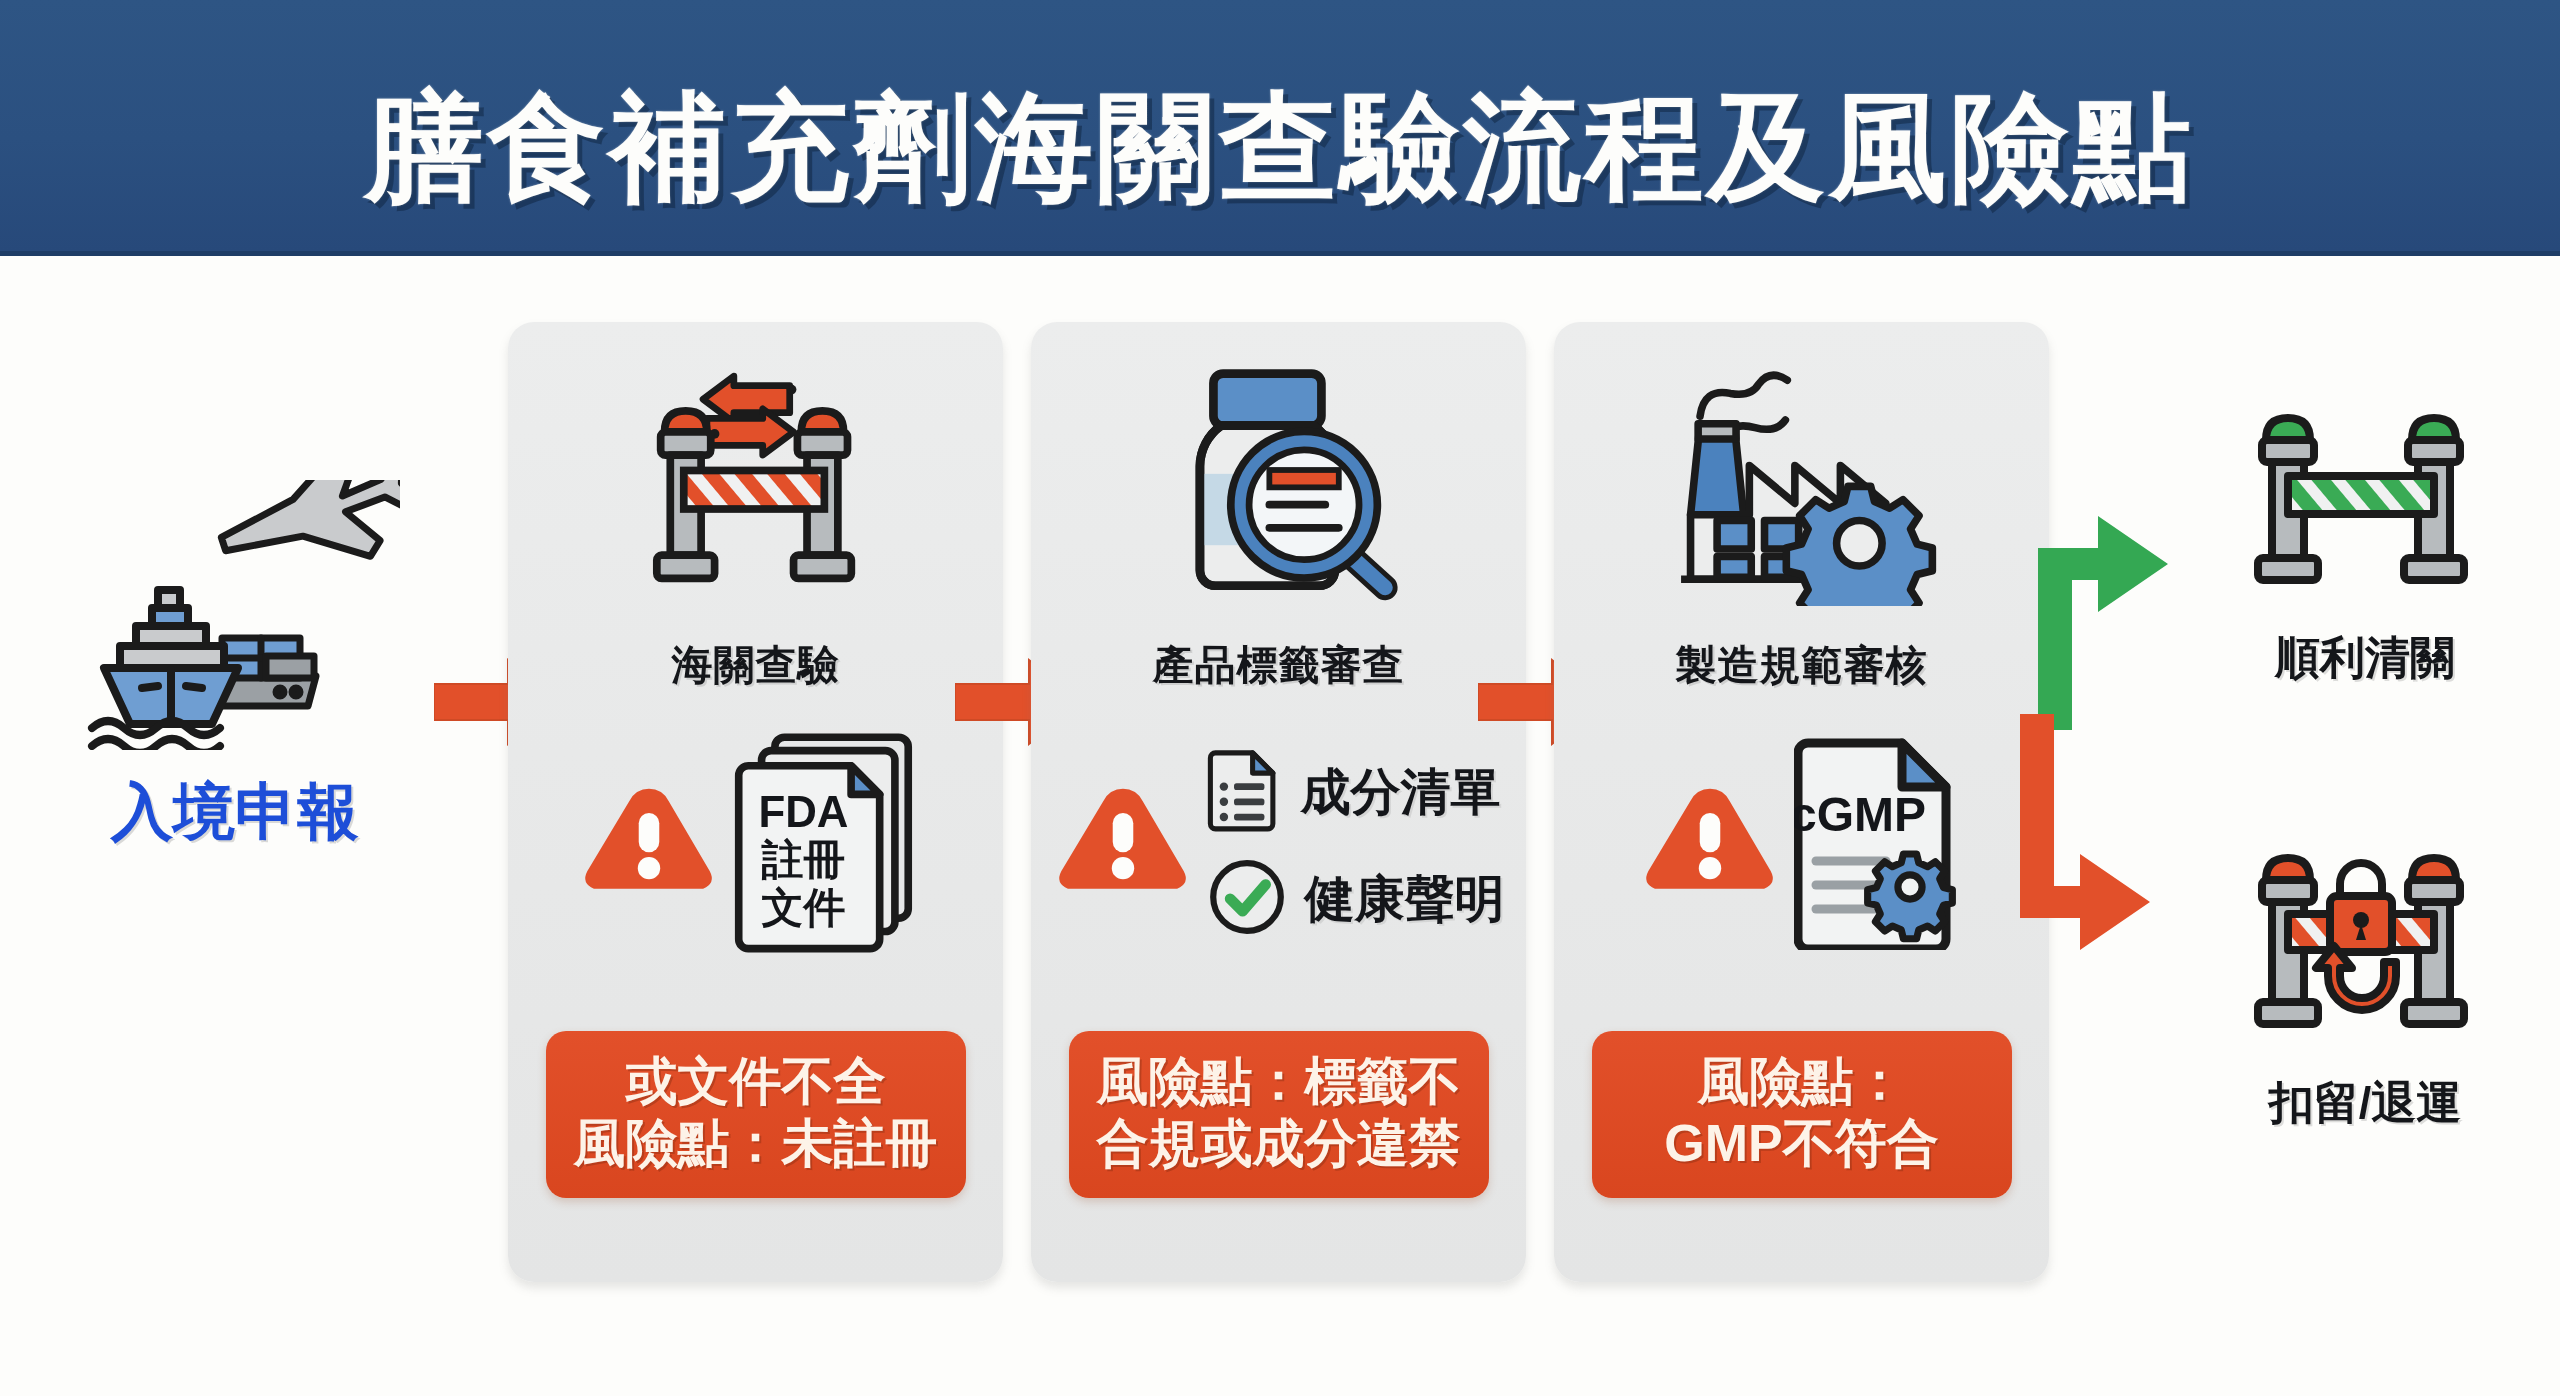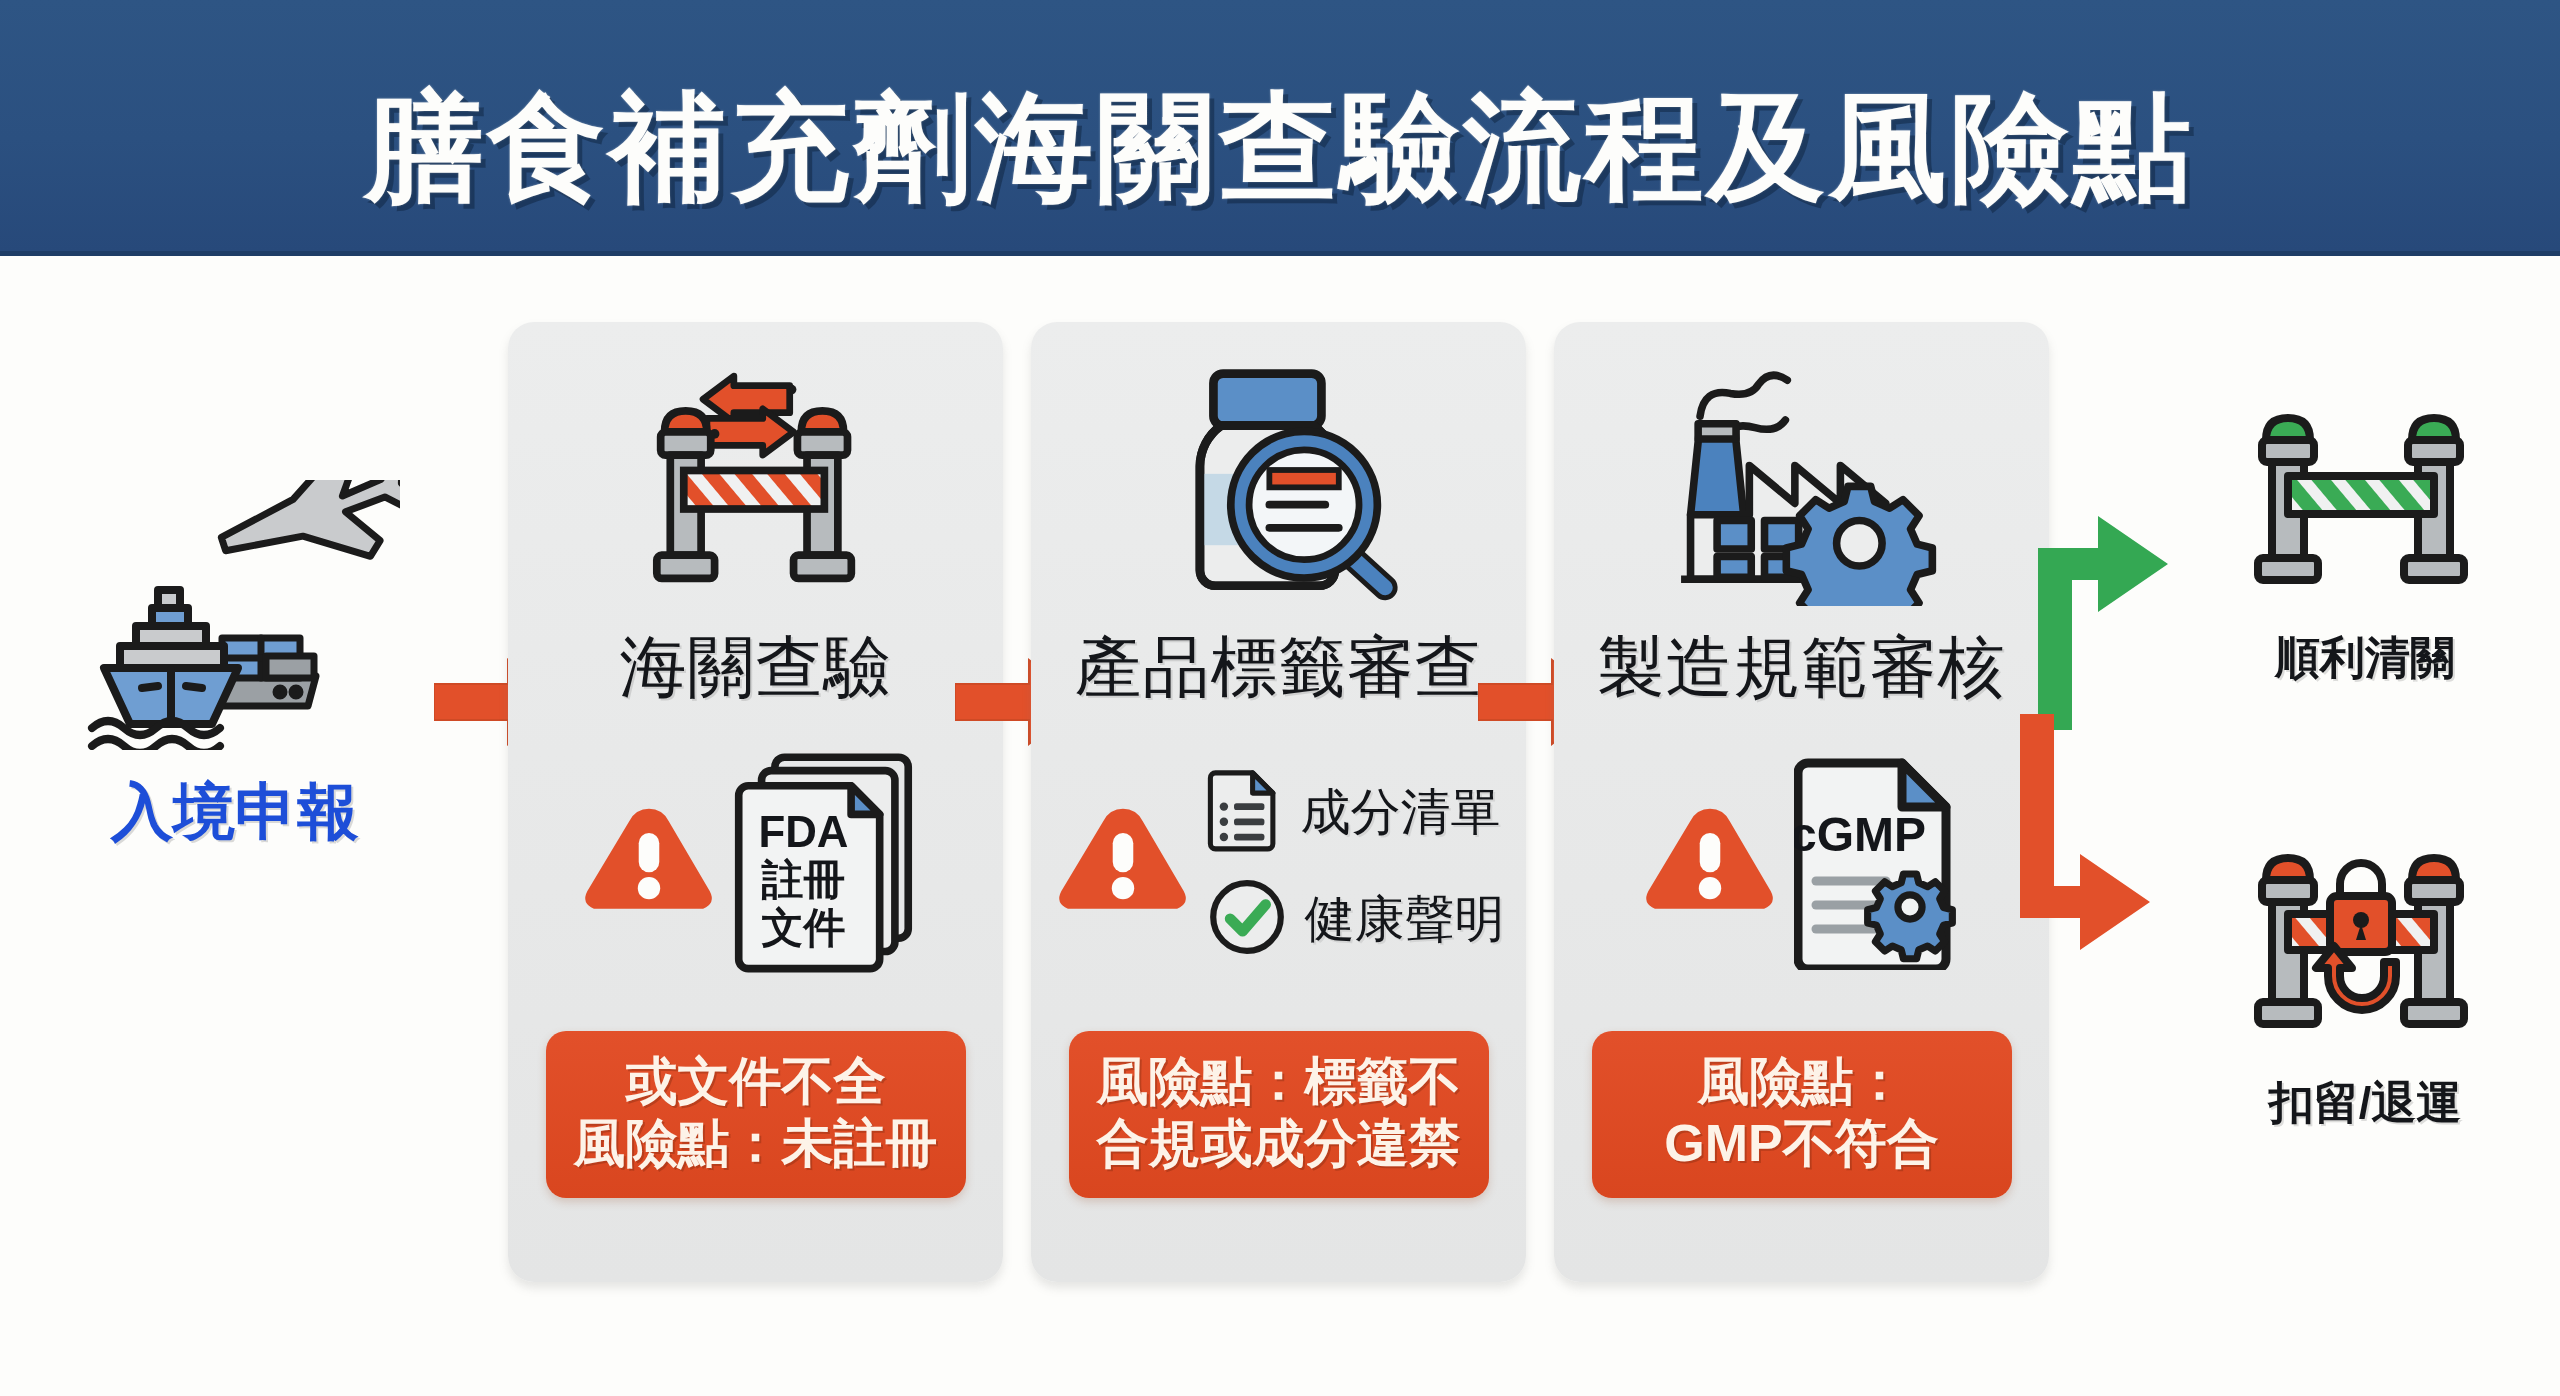--- a/index.html
+++ b/index.html
@@ -47,33 +47,33 @@
     box-shadow:0 6px 10px rgba(120,120,120,.18);
     box-sizing:border-box;
     display:flex;flex-direction:column;align-items:center;
   }
   #card-1{left:508px;}
   #card-2{left:1031px;}
   #card-3{left:1554px;}
 
   .card-icon{height:270px;margin-top:26px;display:flex;align-items:center;justify-content:center;}
   .card-title{
-    font-size:67px;font-weight:normal;color:#14161a;letter-spacing:1px;
-    white-space:nowrap;margin-top:4px;
+    font-size:41px;font-weight:bold;color:#14161a;letter-spacing:1px;
+    white-space:nowrap;margin-top:20px;
     text-shadow:2px 2px 0 rgba(160,160,160,.35);
   }
   .card-detail{
     margin-top:36px;width:100%;height:230px;
     display:flex;align-items:center;justify-content:center;gap:14px;
   }
   .warn-tri{flex:0 0 auto;}
   .detail-right{display:flex;flex-direction:column;gap:20px;}
   .detail-row{display:flex;align-items:center;gap:18px;}
   .detail-label{
-    font-size:50px;font-weight:normal;color:#14161a;white-space:nowrap;
+    font-size:50px;font-weight:bold;color:#14161a;white-space:nowrap;
     text-shadow:2px 2px 0 rgba(170,170,170,.3);
   }
 
   .risk-badge{
     margin-top:auto;margin-bottom:84px;
     width:420px;border-radius:20px;
     background:linear-gradient(180deg,#e2502a 0%,#d9461f 100%);
     box-shadow:0 4px 8px rgba(160,90,60,.25);
     padding:20px 10px 24px;
     box-sizing:border-box;

